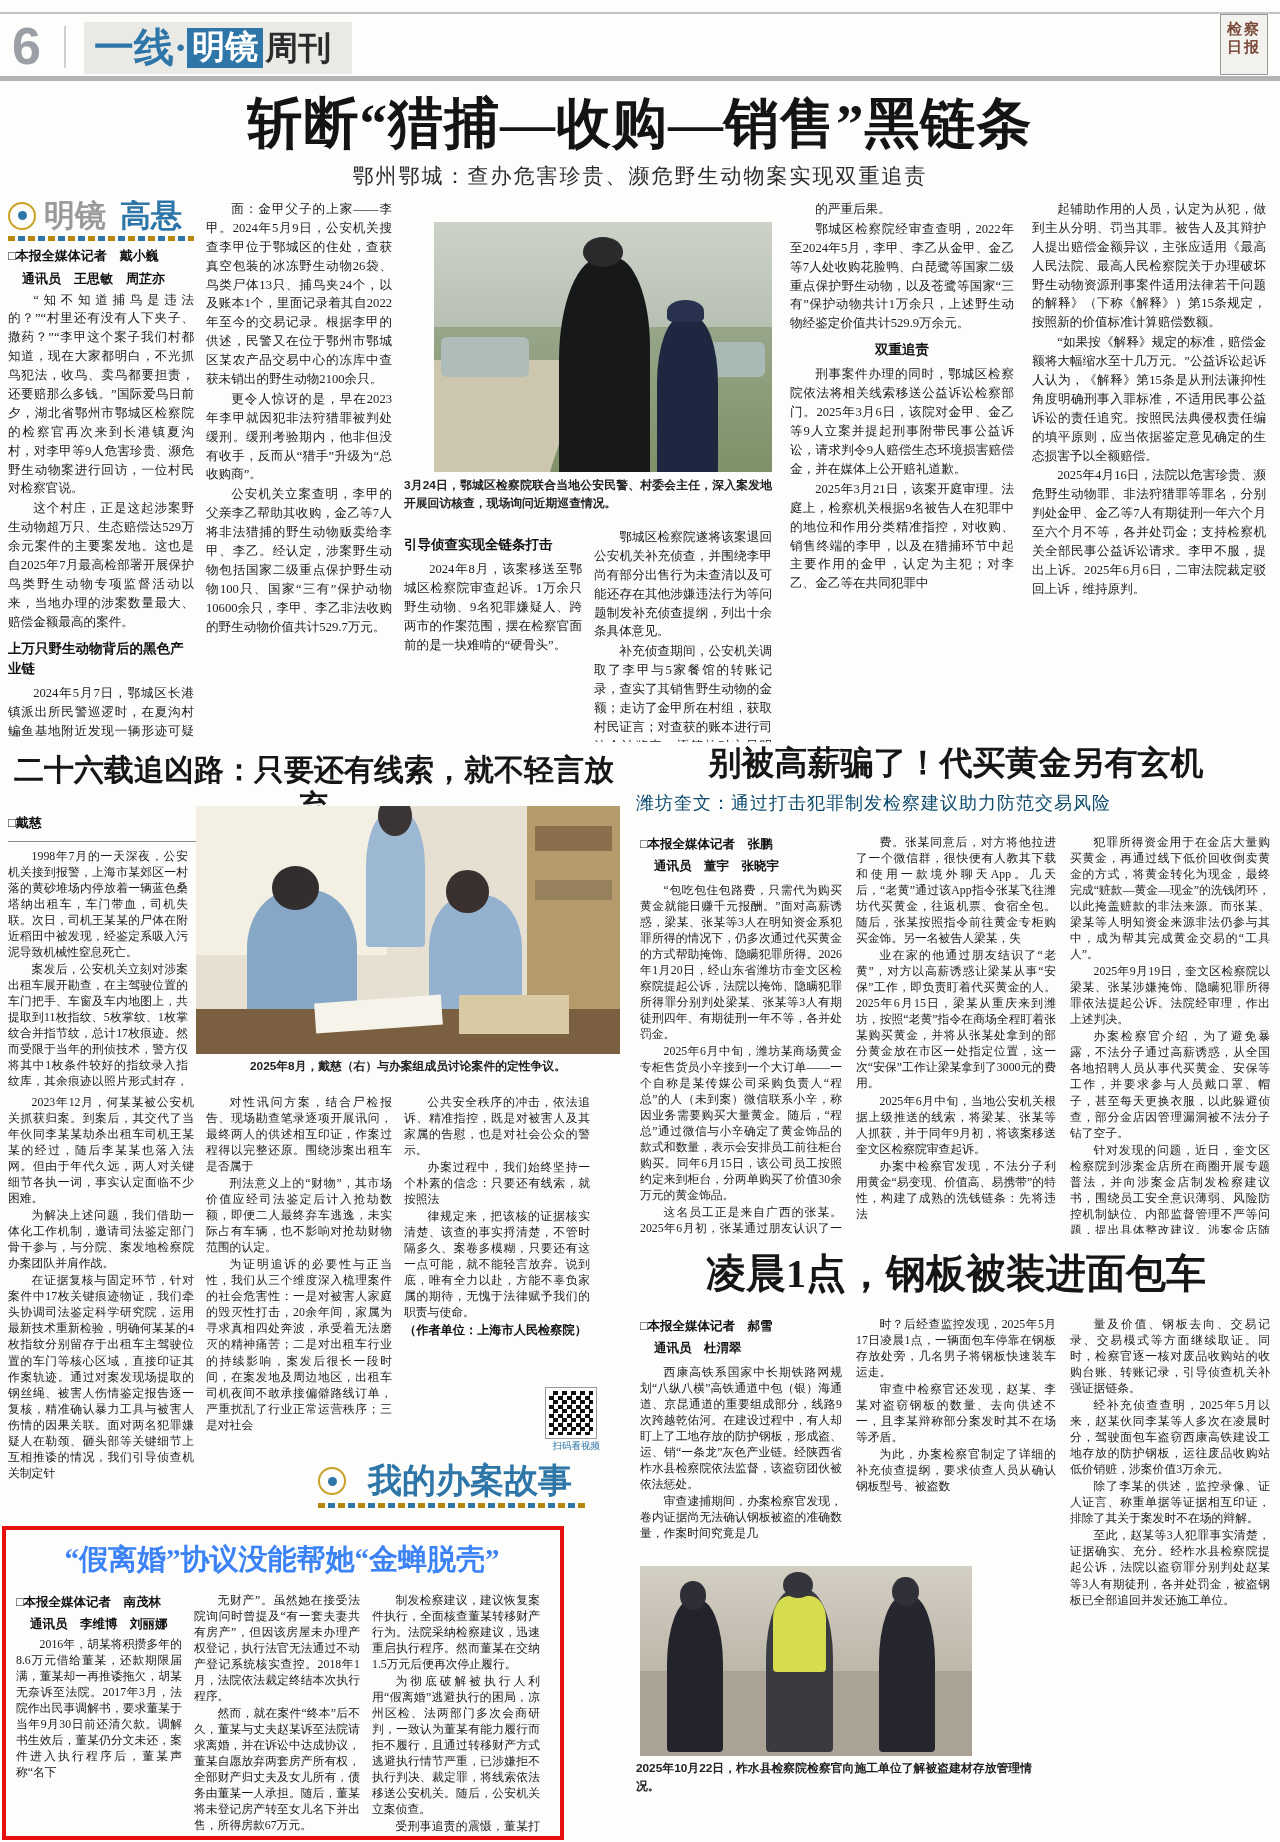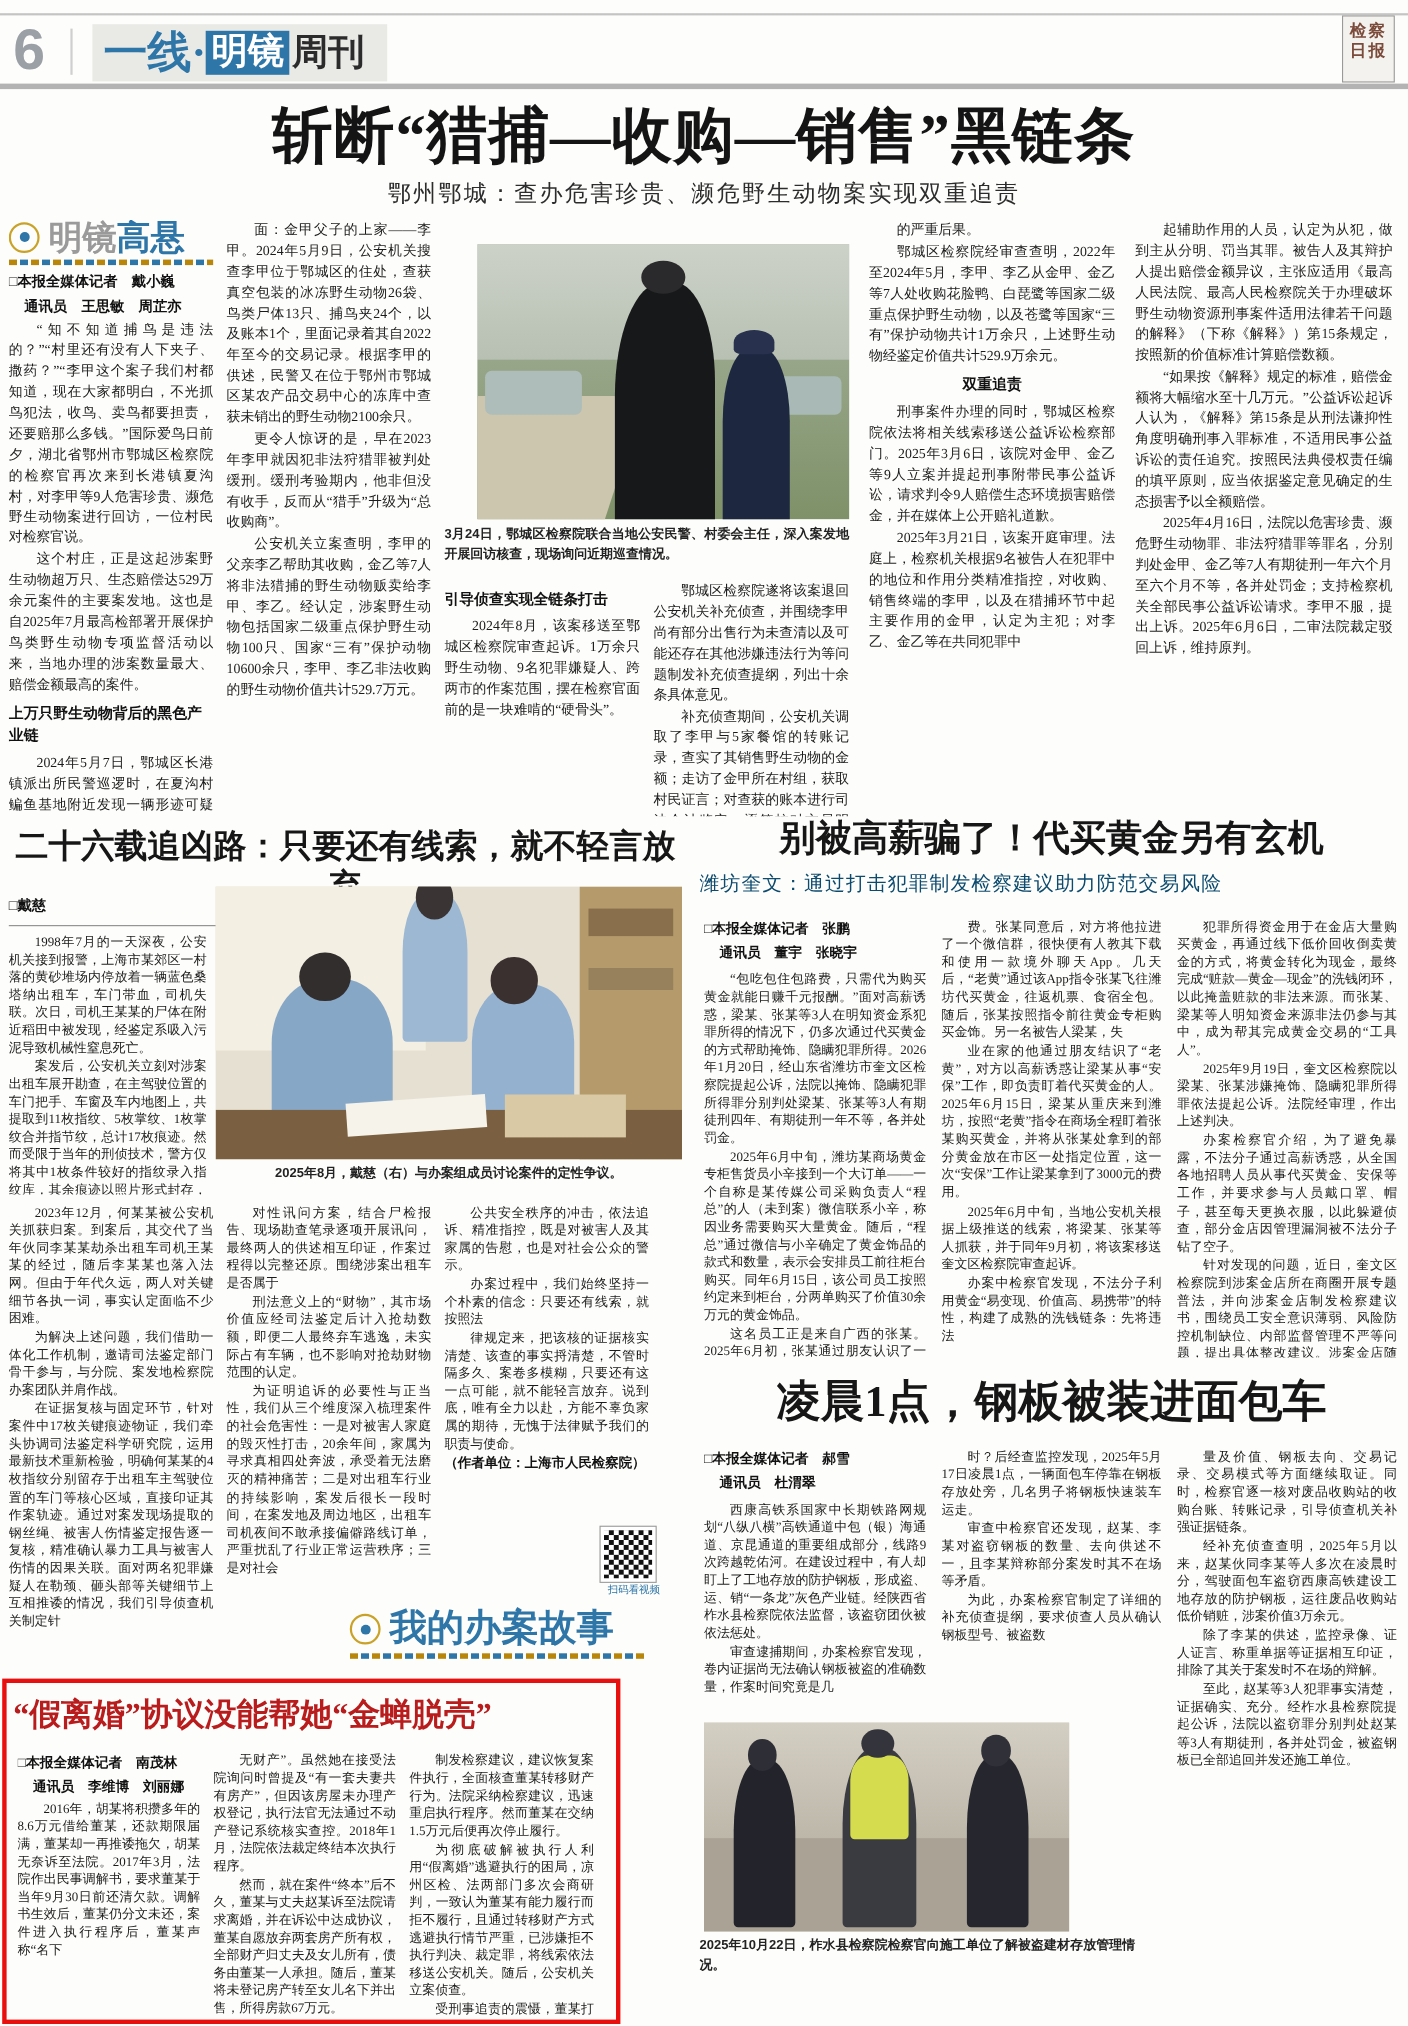--- a/index.html
+++ b/index.html
@@ -15,38 +15,38 @@
   .secsuf{font:900 33px/1 "Liberation Serif",serif;color:#2b2b2b;padding-left:2px;}
   .hmeta{font:700 12px/1.5 "Liberation Sans",sans-serif;color:#222;text-align:right;}
   .masthead{border:1px solid #999;color:#7a4a3a;font:700 15px/1.2 "Liberation Serif",serif;
             text-align:center;padding-top:5px;letter-spacing:2px;background:#f4f2ee;}
   
   .h-lead{font:900 55px/1.15 "Liberation Serif",serif;color:#141414;text-align:center;letter-spacing:1px;}
   .dek{font:400 21px/1.3 "Liberation Serif",serif;color:#2c2c2c;text-align:center;letter-spacing:2px;}
   .h2a{font:900 30px/1.2 "Liberation Serif",serif;color:#161616;text-align:center;}
   .h2b{font:900 33px/1.2 "Liberation Serif",serif;color:#161616;text-align:center;}
   .h2c{font:900 40px/1.2 "Liberation Serif",serif;color:#161616;text-align:center;}
-  .h2d{font:900 29px/1.2 "Liberation Serif",serif;color:#b91c1c;}
+  .h2d{font:900 29px/1.2 "Liberation Serif",serif;color:#3b82f6;text-align:center;}
   .dek2{font:400 18px/1.3 "Liberation Serif",serif;color:#0c4a6e;text-align:left;letter-spacing:1px;}
   
   .col{position:absolute;overflow:hidden;text-align:justify;}
   .col p{margin:0 0 1px;text-indent:2em;font-size:12.6px;line-height:1.5;}
   .compact p{font-size:11.8px;line-height:1.36;}
   .xh{font:700 13.5px/1.5 "Liberation Sans",sans-serif;color:#111;margin:7px 0 5px;text-align:left;}
   .xh-c{text-align:center;}
   .byline{font:700 13px/1.75 "Liberation Sans",sans-serif;color:#111;}
   .byline .l2{padding-left:14px;}
   .byrule{border-bottom:1.5px solid #8a8a8a;padding-bottom:6px;}
   .cap{font:600 11.8px/1.5 "Liberation Sans",sans-serif;color:#222;text-align:justify;}
   .cap-c{text-align:center;}
   .author{font:700 12.2px/1.5 "Liberation Sans",sans-serif;color:#111;}
   
   .clogo{display:flex;align-items:center;gap:8px;}
   .clogo .g{font:900 31px/1 "Liberation Serif",serif;color:#9a9a9a;}
-  .clogo .b{font:900 31px/1 "Liberation Serif",serif;color:#2e75a8;}
+  .clogo .b{font:900 31px/1 "Liberation Serif",serif;color:#2e75a8;margin-left:14px;}
   .dashes{height:5px;background:repeating-linear-gradient(90deg,#b8860b 0 7px,transparent 7px 10px,#2e75a8 10px 17px,transparent 17px 20px);}
   .xhair{width:24px;height:24px;border:2.5px solid #c9a227;border-radius:50%;position:relative;flex:0 0 auto;}
   .xhair i{position:absolute;left:50%;top:50%;width:9px;height:9px;margin:-4.5px 0 0 -4.5px;background:#2e75a8;border-radius:50%;}
   
   .ph{position:absolute;overflow:hidden;background:#b9c0b4;}
   .ph div{position:absolute;}
   .qr{background:conic-gradient(#111 25%,#fff 0 50%,#111 0 75%,#fff 0) 0 0/9px 9px;border:3px solid #fff;outline:1px solid #999;}
   .qrlabel{font:400 9.5px/1.2 "Liberation Sans",sans-serif;color:#2e75a8;text-align:right;}
   .redbox{border:4px solid #e8100f;box-sizing:border-box;}
   .vbar{position:absolute;background:#cfcfcf;}

